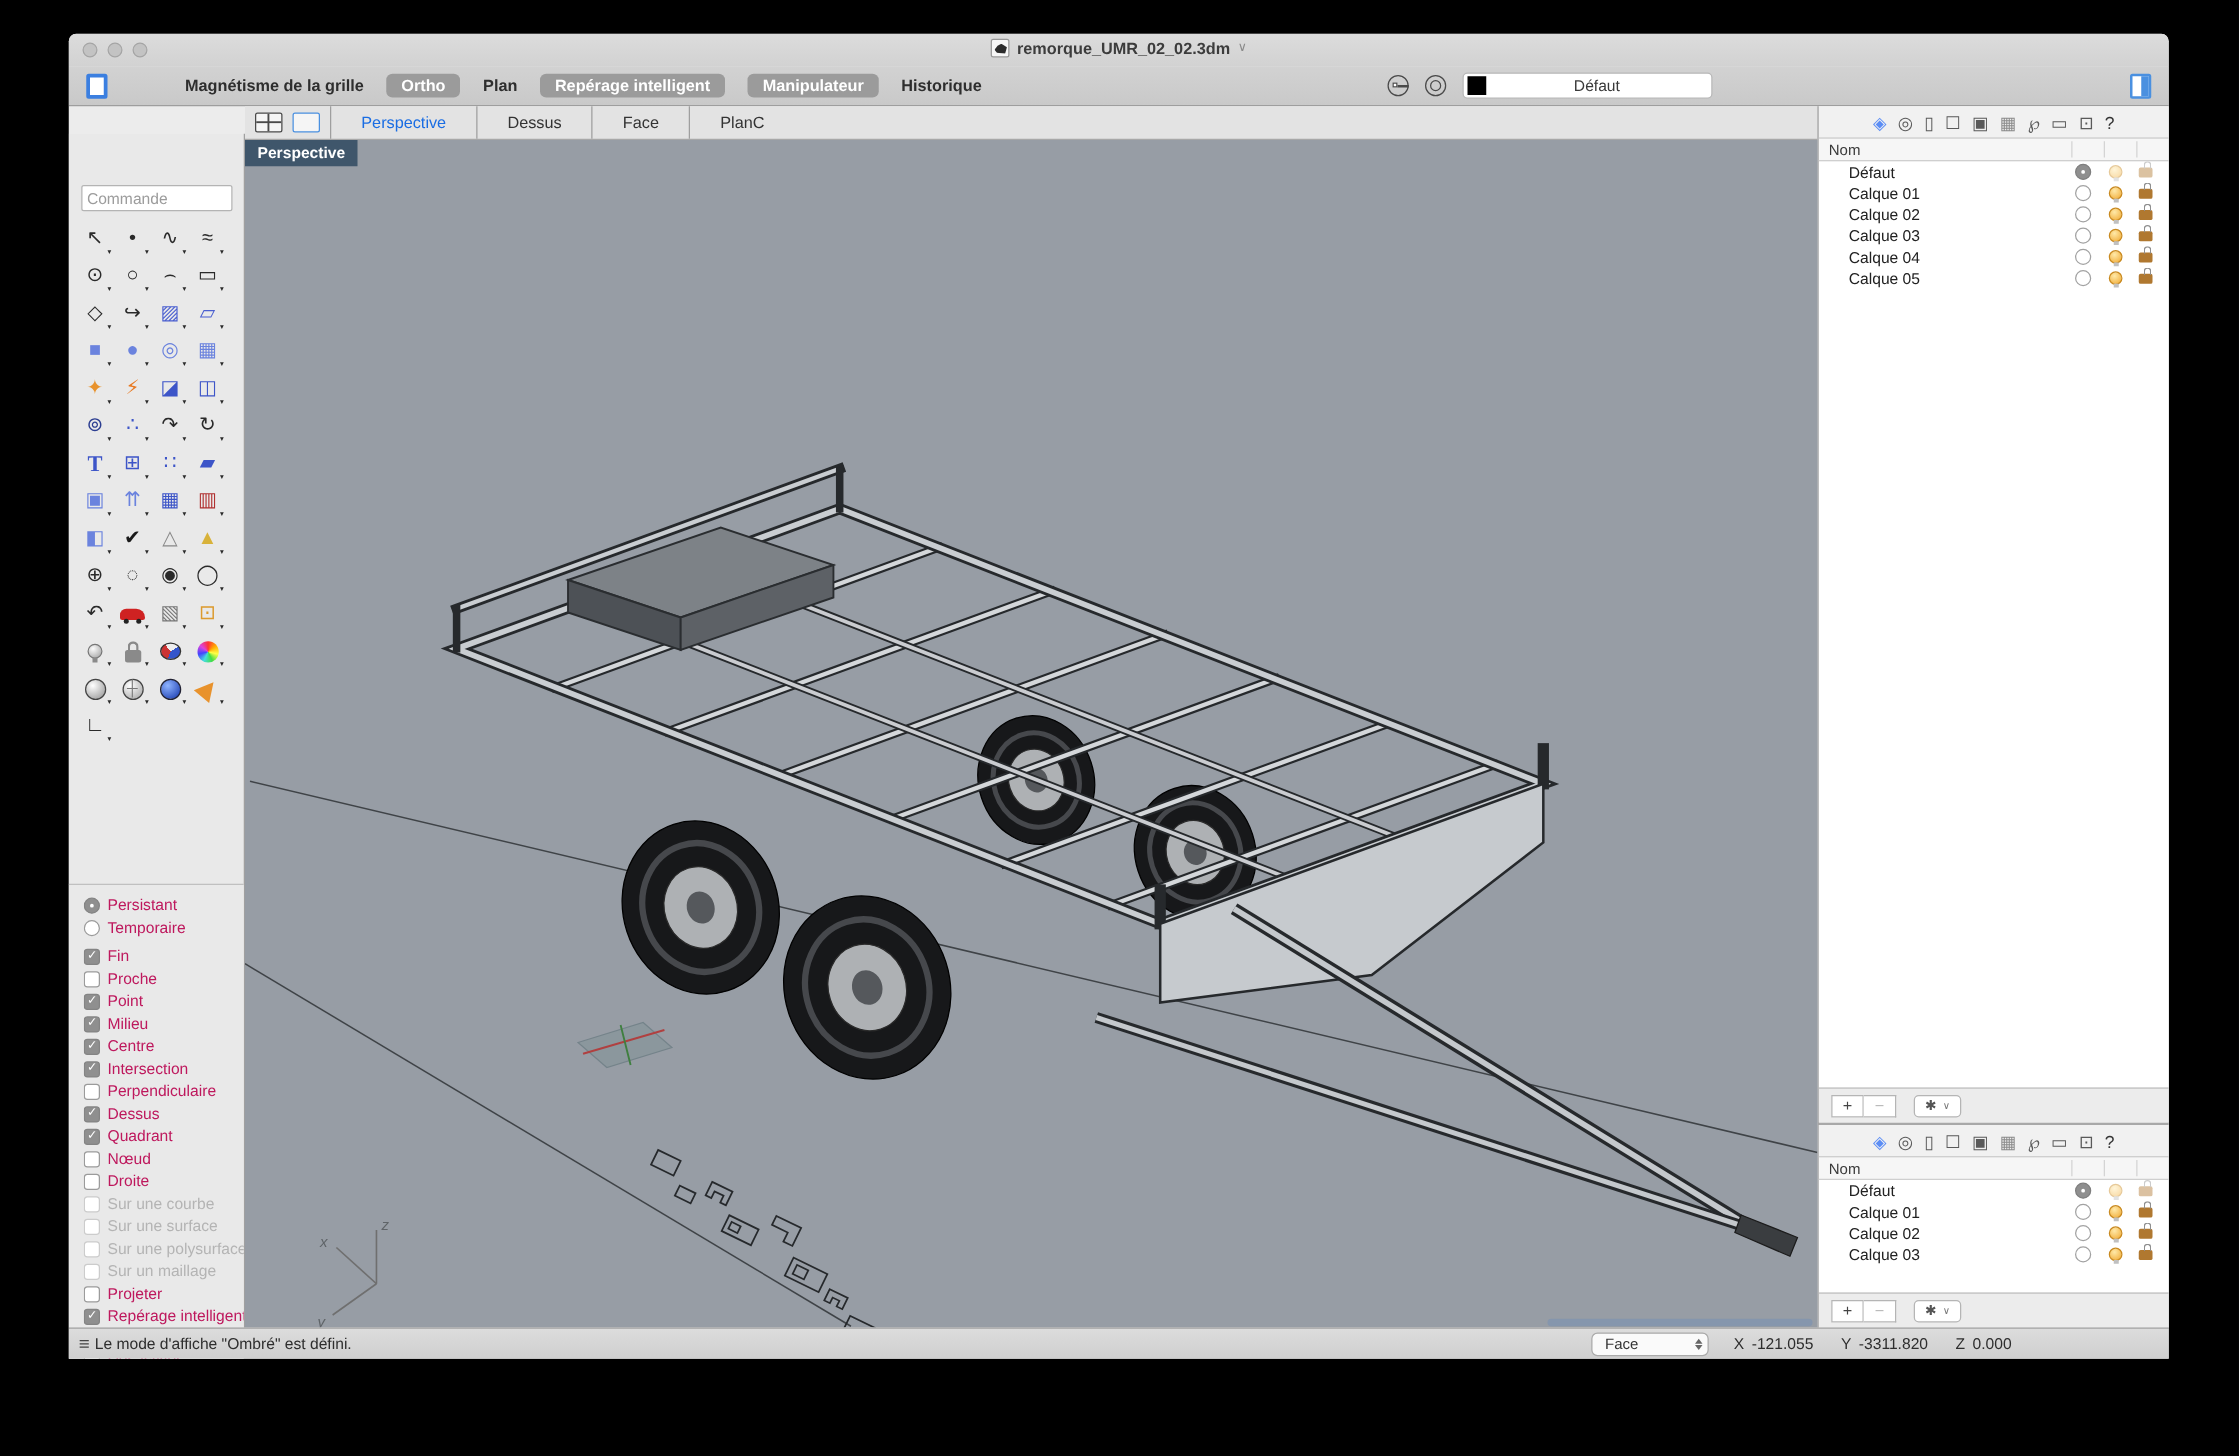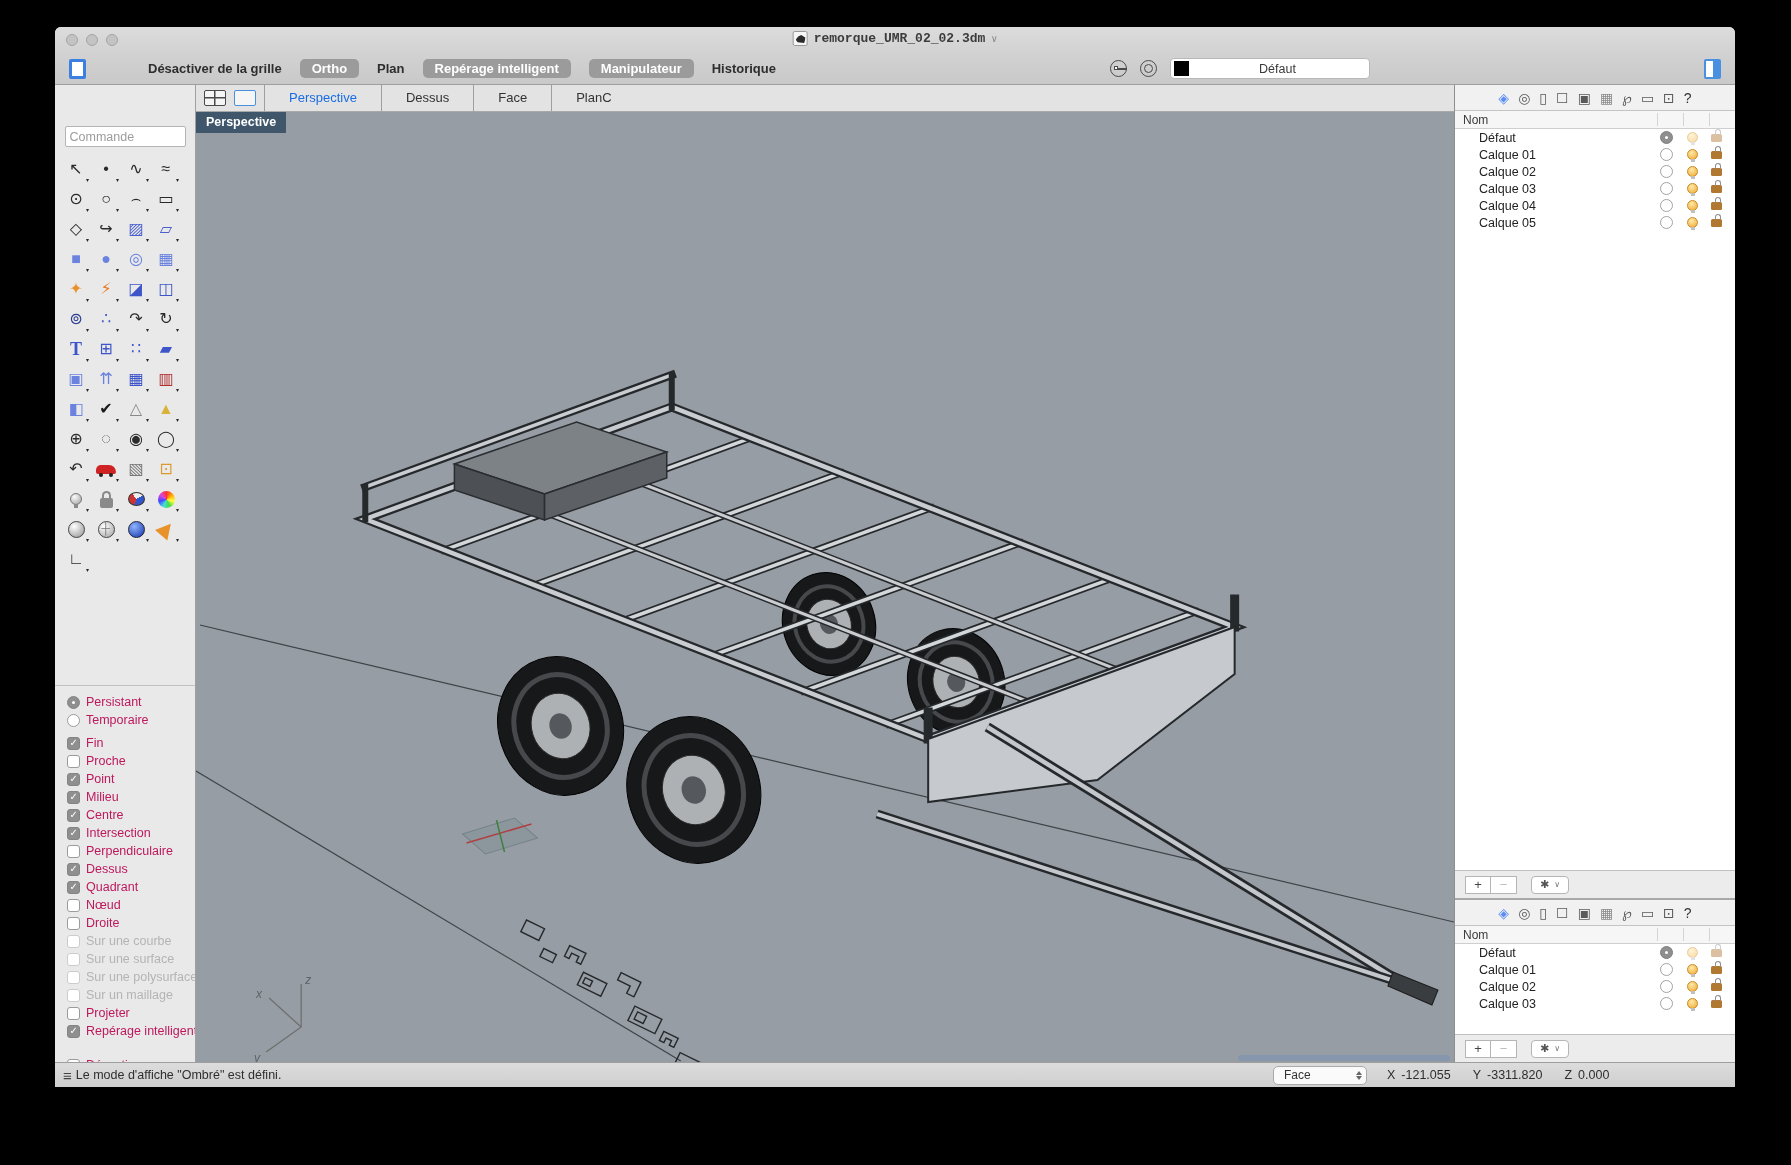--- a/index.html
+++ b/index.html
@@ -8,21 +8,21 @@
   .screen { position:relative; width:1791px; height:1165px; background:#000; overflow:hidden; }
   .window { position:absolute; left:55px; top:27px; width:1680px; height:1060px;
             background:#ececec; border-radius:6px 6px 0 0; overflow:hidden;
             box-shadow:0 0 18px rgba(0,0,0,.6); }
 
   
   .titlebar { position:relative; height:26px; background:linear-gradient(#dcdcdc,#d2d2d2); }
   .traffic { position:absolute; left:11px; top:7px; display:flex; gap:8px; }
   .tl { width:12px; height:12px; border-radius:50%; background:#c3c3c3; border:1px solid #a5a5a5; }
   .title-center { position:absolute; left:50%; top:4px; transform:translateX(-50%);
-                  display:flex; align-items:center; gap:6px; font-size:13px; font-weight:bold; color:#3c3c3c;font-family:Liberation Mono, monospace; }
+                  display:flex; align-items:center; gap:6px; font-size:13px; font-weight:bold; color:#3c3c3c; }
   .doc-icon { width:15px; height:15px; background:#f6f6f6; border:1px solid #999; border-radius:2px; position:relative; }
   .doc-icon::after { content:""; position:absolute; left:2px; top:3px; width:10px; height:8px; background:#2b2b2b;
                      clip-path:polygon(0 60%,25% 20%,55% 0,100% 35%,85% 100%,20% 90%); }
   .title-chev { font-size:10px; color:#8a8a8a; font-weight:normal; }
 
   
   .toolbar { display:flex; align-items:center; height:32px; background:linear-gradient(#d2d2d2,#c9c9c9);
              border-bottom:1px solid #9e9e9e; padding:0 14px; }
   .sidebar-toggle { width:17px; height:20px; border:3px solid #3b7fe0; background:#fff; border-radius:2px; }
   .tb-items { display:flex; align-items:center; gap:18px; margin-left:62px; }
@@ -39,21 +39,21 @@
   .layer-dd .swatch { width:15px; height:15px; background:#000; }
   .layer-dd .ddlabel { flex:1; text-align:center; font-size:12.5px; color:#3a3a3a; }
   .tb-spacer { width:308px; }
   .panel-toggle { width:17px; height:20px; border:2px solid #4a90e0; background:#fff; border-radius:2px; position:relative; }
   .panel-toggle::after { content:""; position:absolute; right:0; top:0; bottom:0; width:6px; background:#4a90e0; }
 
   
   .main { display:flex; height:977px; }
 
   
-  .left-col { position:relative; width:141px; background:#e9e9e9; border-right:1px solid #a0a0a0; flex:none; }
+  .left-col { position:relative; width:141px; background:#e9e9e9; border-right:1px solid #a0a0a0; flex:none;margin-top:22px; }
   .cmd-input { display:block; width:121px; margin:41px auto 0; height:21px; border:1px solid #b4b4b4;
                border-radius:2px; font-size:12.5px; padding:0 4px; color:#3a3a3a; background:#fff;
                font-family:inherit; }
   .cmd-input::placeholder { color:#9c9c9c; }
   .palette { display:grid; grid-template-columns:repeat(4,30px); margin:7px 0 0 6px; }
   .cell { position:relative; width:30px; height:30px; display:flex; align-items:center; justify-content:center; }
   .cell::after { content:"▾"; position:absolute; right:2px; bottom:1px; font-size:6px; color:#2a2a2a; }
   .g { font-size:16px; line-height:1; }
   .g.text-tool { font-family:"Liberation Serif",serif; font-weight:bold; font-size:18px; }
   
@@ -181,21 +181,21 @@
         <span class="doc-icon"></span>
         <span>remorque_UMR_02_02.3dm</span>
         <span class="title-chev">∨</span>
       </div>
     </div>
 
     <div class="toolbar">
       <span class="sidebar-toggle"></span>
       <div class="tb-items">
 
-          <span class="tbitem plain">Désactiver de la grille</span>
+          <span class="tbitem plain">Magnétisme de la grille</span>
 
           <span class="tbitem pill">Ortho</span>
 
           <span class="tbitem plain">Plan</span>
 
           <span class="tbitem pill">Repérage intelligent</span>
 
           <span class="tbitem pill">Manipulateur</span>
 
           <span class="tbitem plain">Historique</span>

